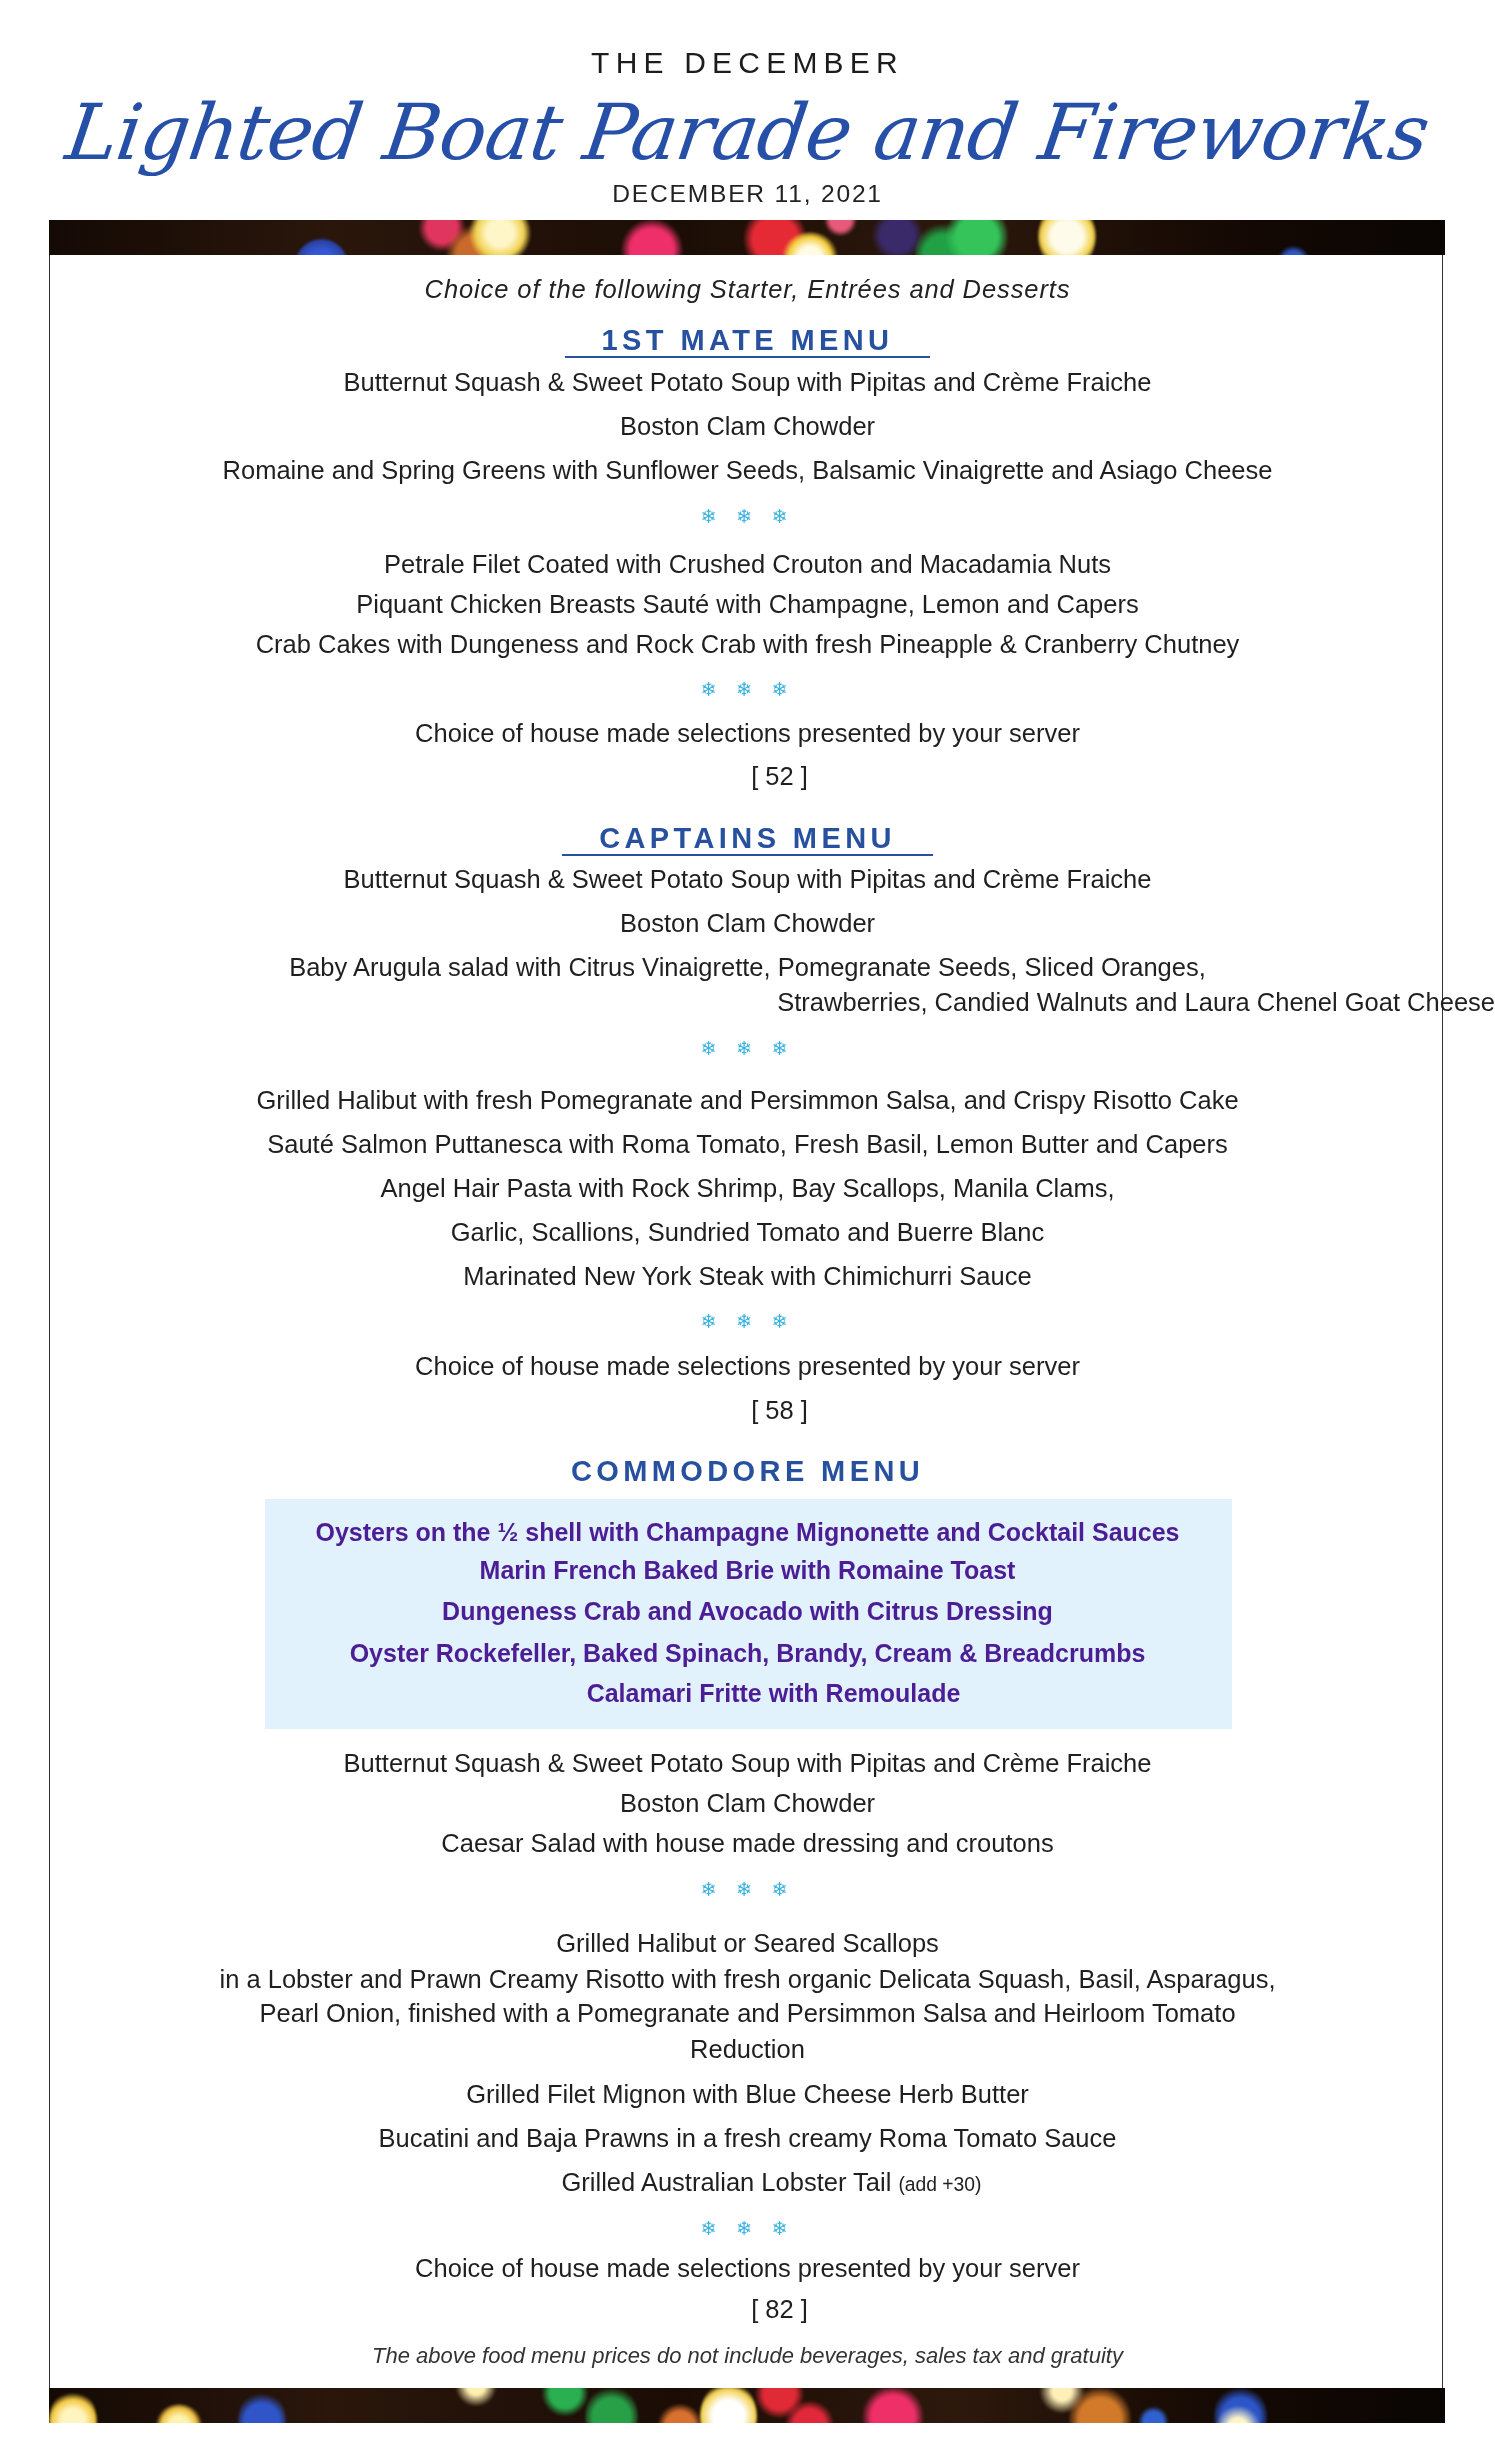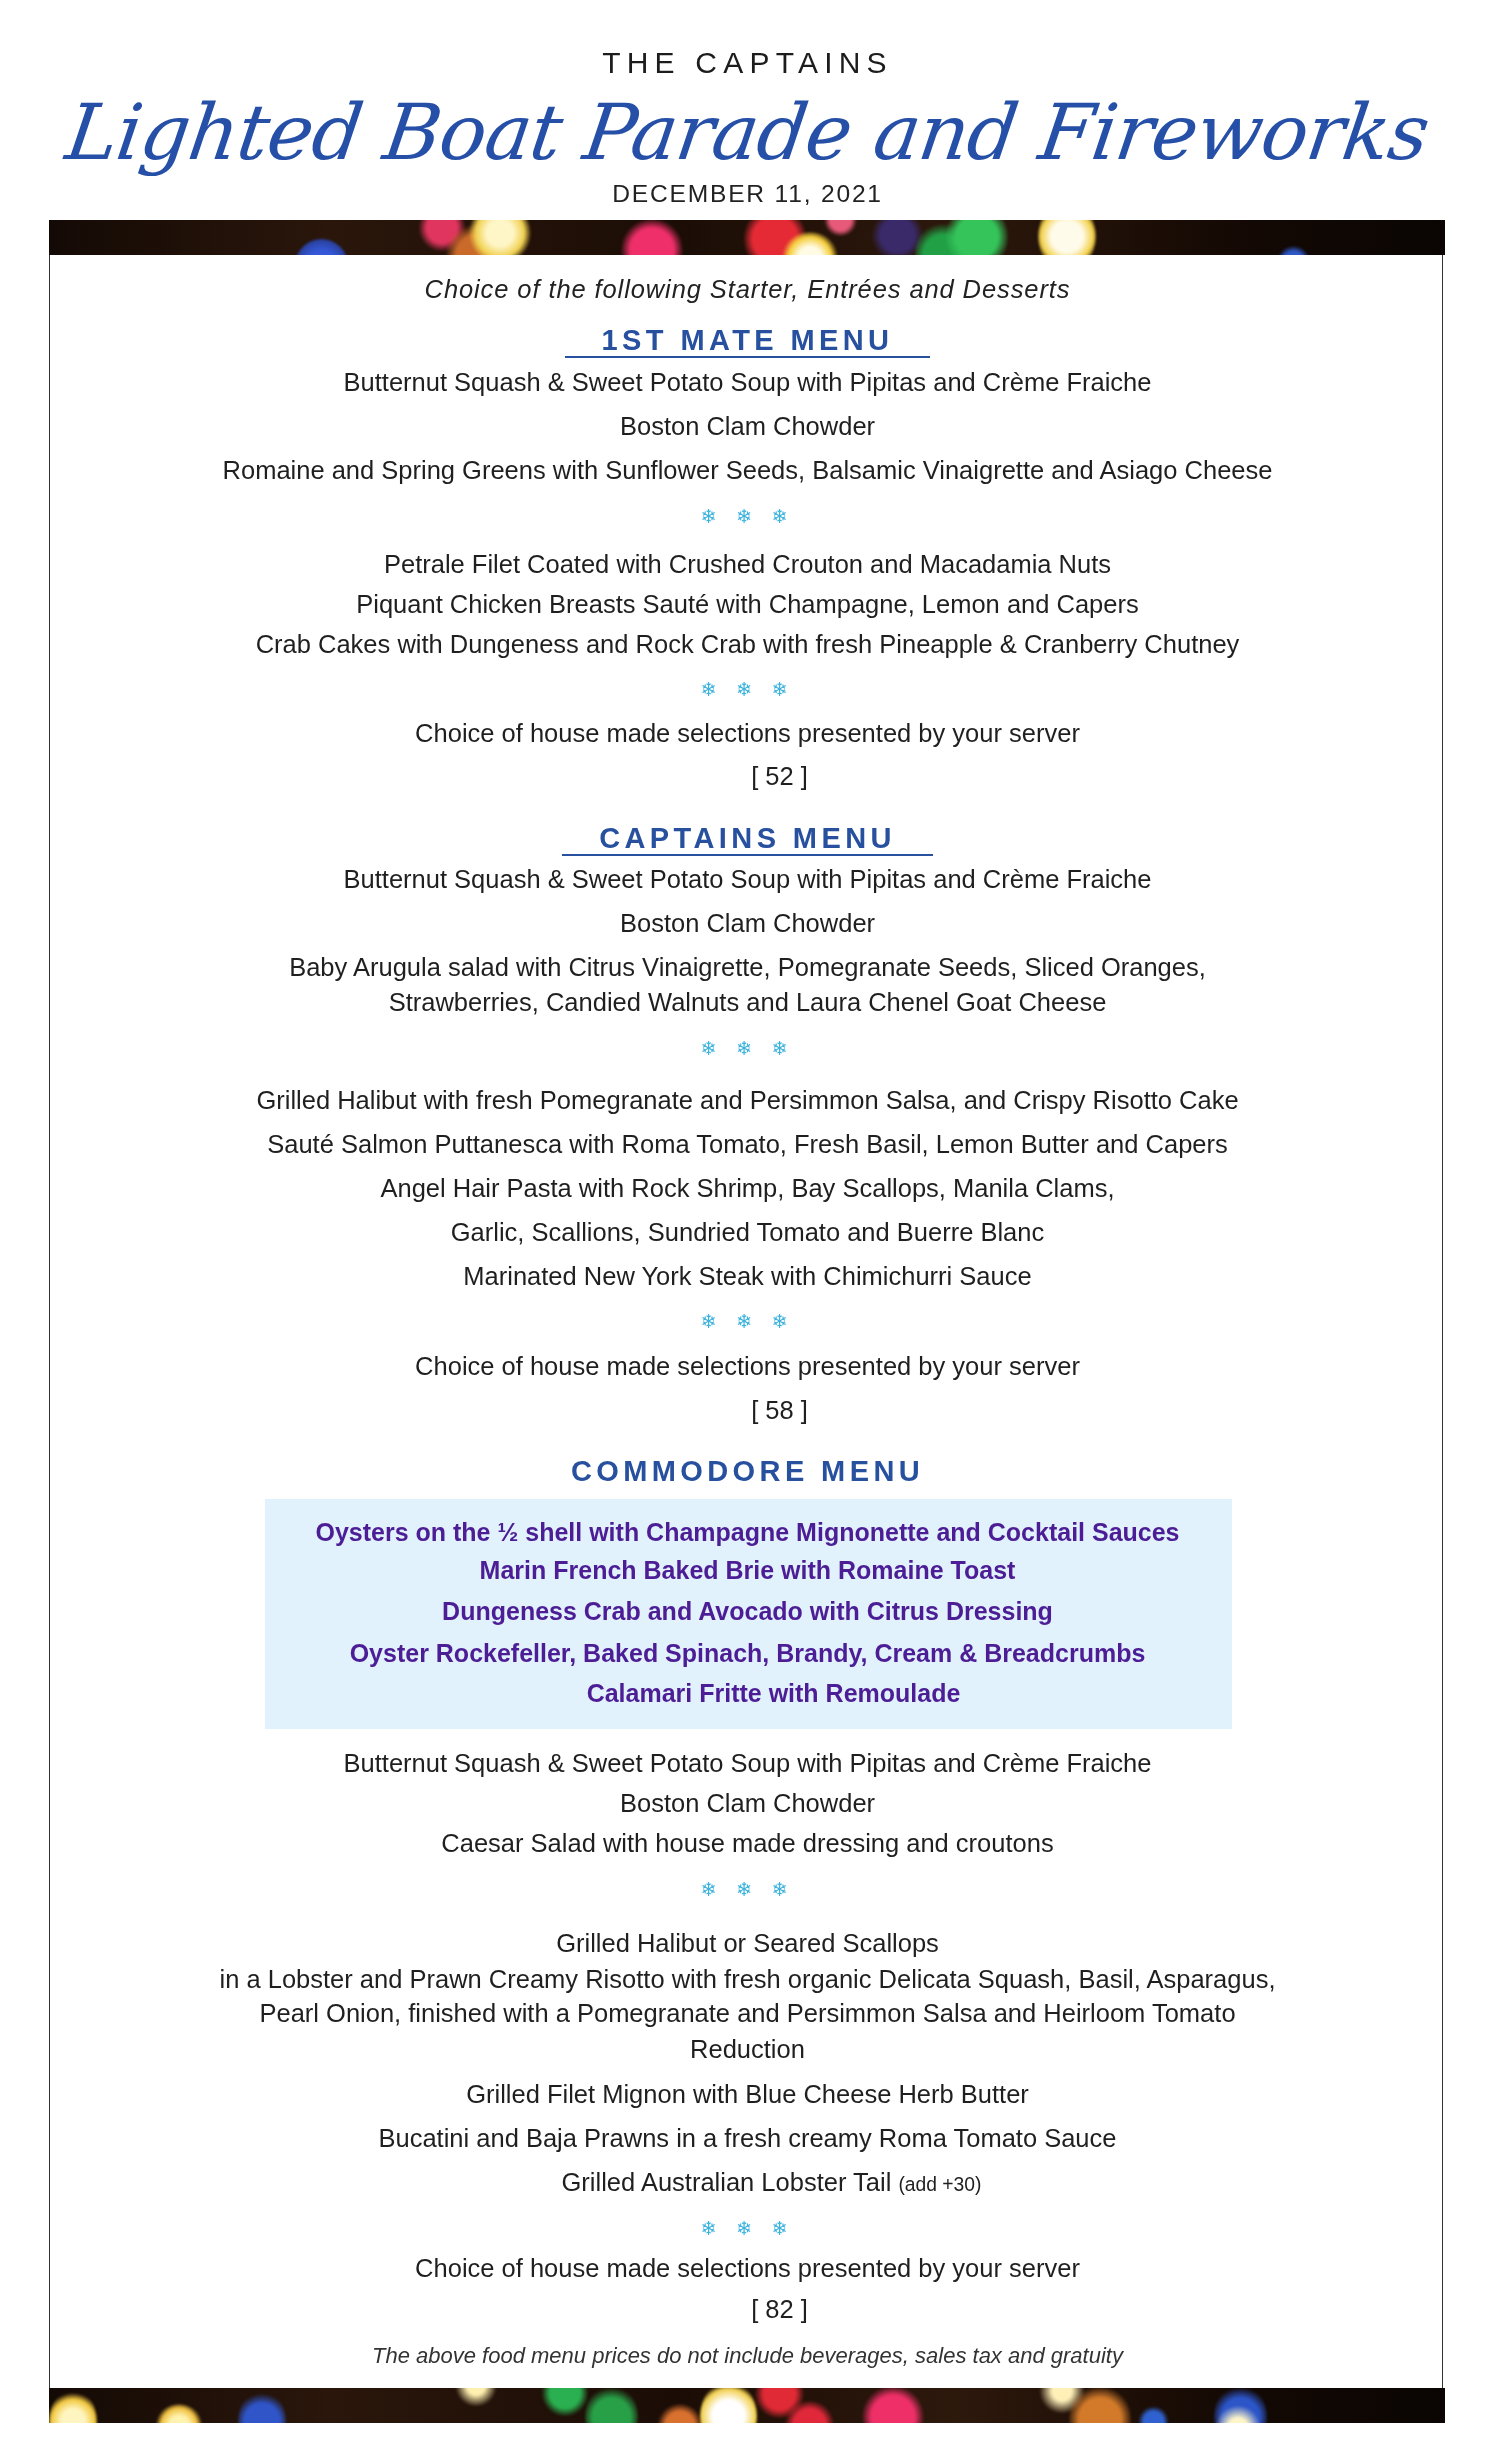--- a/index.html
+++ b/index.html
@@ -24,21 +24,21 @@
   .snow { font-size: 19.3px; color: #3db2dc; letter-spacing: 7px; }
   .price { font-size: 25.5px; color: #1f1f1f; padding-left: 32px; }
   .small { font-size: 19.3px; }
   .box { position: absolute; left: 265px; top: 1499px; width: 967px; height: 230px; background: #e1f2fc; }
   .bold { font-weight: bold; font-size: 25px; color: #4c1d95; }
   .footer { top: 2343px; font-size: 22px; font-style: italic; color: #333; }
 </style>
 </head>
 <body>
 
-<div class="abs brand">THE CAPTAINS</div>
+<div class="abs brand">THE DECEMBER</div>
 <div class="abs script">Lighted Boat Parade and Fireworks</div>
 <div class="abs date">DECEMBER 11, 2021</div>
 
 <div class="frame"></div>
 
 <div class="banner top">
   <div class="bokeh" style="left:246px;top:19.3px;width:53px;height:53px;background:radial-gradient(circle,#3458d8 40%,#2a3f9a 70%,transparent 72%);"></div>
   <div class="bokeh" style="left:369px;top:-16px;width:48px;height:48px;background:radial-gradient(circle,#e0355e 45%,transparent 70%);"></div>
   <div class="bokeh" style="left:396px;top:4.4px;width:62px;height:62px;background:radial-gradient(circle,#c96a2a 45%,transparent 70%);"></div>
   <div class="bokeh" style="left:420px;top:-17.6px;width:62px;height:62px;background:radial-gradient(circle,#fff6c8 30%,#f0d050 55%,transparent 72%);"></div>
@@ -69,21 +69,21 @@
 <div class="abs snow" style="top:678px;">❄ ❄ ❄</div>
 <div class="abs item" style="top:719px;">Choice of house made selections presented by your server</div>
 <div class="abs price" style="top:762px;">[ 52 ]</div>
 
 <div class="abs heading" style="top:822px;">
   <span class="u">CAPTAINS MENU</span>
 </div>
 <div class="abs item" style="top:865px;">Butternut Squash &amp; Sweet Potato Soup with Pipitas and Crème Fraiche</div>
 <div class="abs item" style="top:909px;">Boston Clam Chowder</div>
 <div class="abs item" style="top:953px;">Baby Arugula salad with Citrus Vinaigrette, Pomegranate Seeds, Sliced Oranges,</div>
-<div class="abs item" style="top:988px;">Strawberries, Candied Walnuts and Laura Chenel Goat Cheese</div>
+<div class="abs item" style="top:988px;text-align:right;">Strawberries, Candied Walnuts and Laura Chenel Goat Cheese</div>
 <div class="abs snow" style="top:1037px;">❄ ❄ ❄</div>
 <div class="abs item" style="top:1086px;">Grilled Halibut with fresh Pomegranate and Persimmon Salsa, and Crispy Risotto Cake</div>
 <div class="abs item" style="top:1130px;">Sauté Salmon Puttanesca with Roma Tomato, Fresh Basil, Lemon Butter and Capers</div>
 <div class="abs item" style="top:1174px;">Angel Hair Pasta with Rock Shrimp, Bay Scallops, Manila Clams,</div>
 <div class="abs item" style="top:1218px;">Garlic, Scallions, Sundried Tomato and Buerre Blanc</div>
 <div class="abs item" style="top:1262px;">Marinated New York Steak with Chimichurri Sauce</div>
 <div class="abs snow" style="top:1310px;">❄ ❄ ❄</div>
 <div class="abs item" style="top:1352px;">Choice of house made selections presented by your server</div>
 <div class="abs price" style="top:1396px;">[ 58 ]</div>
 

